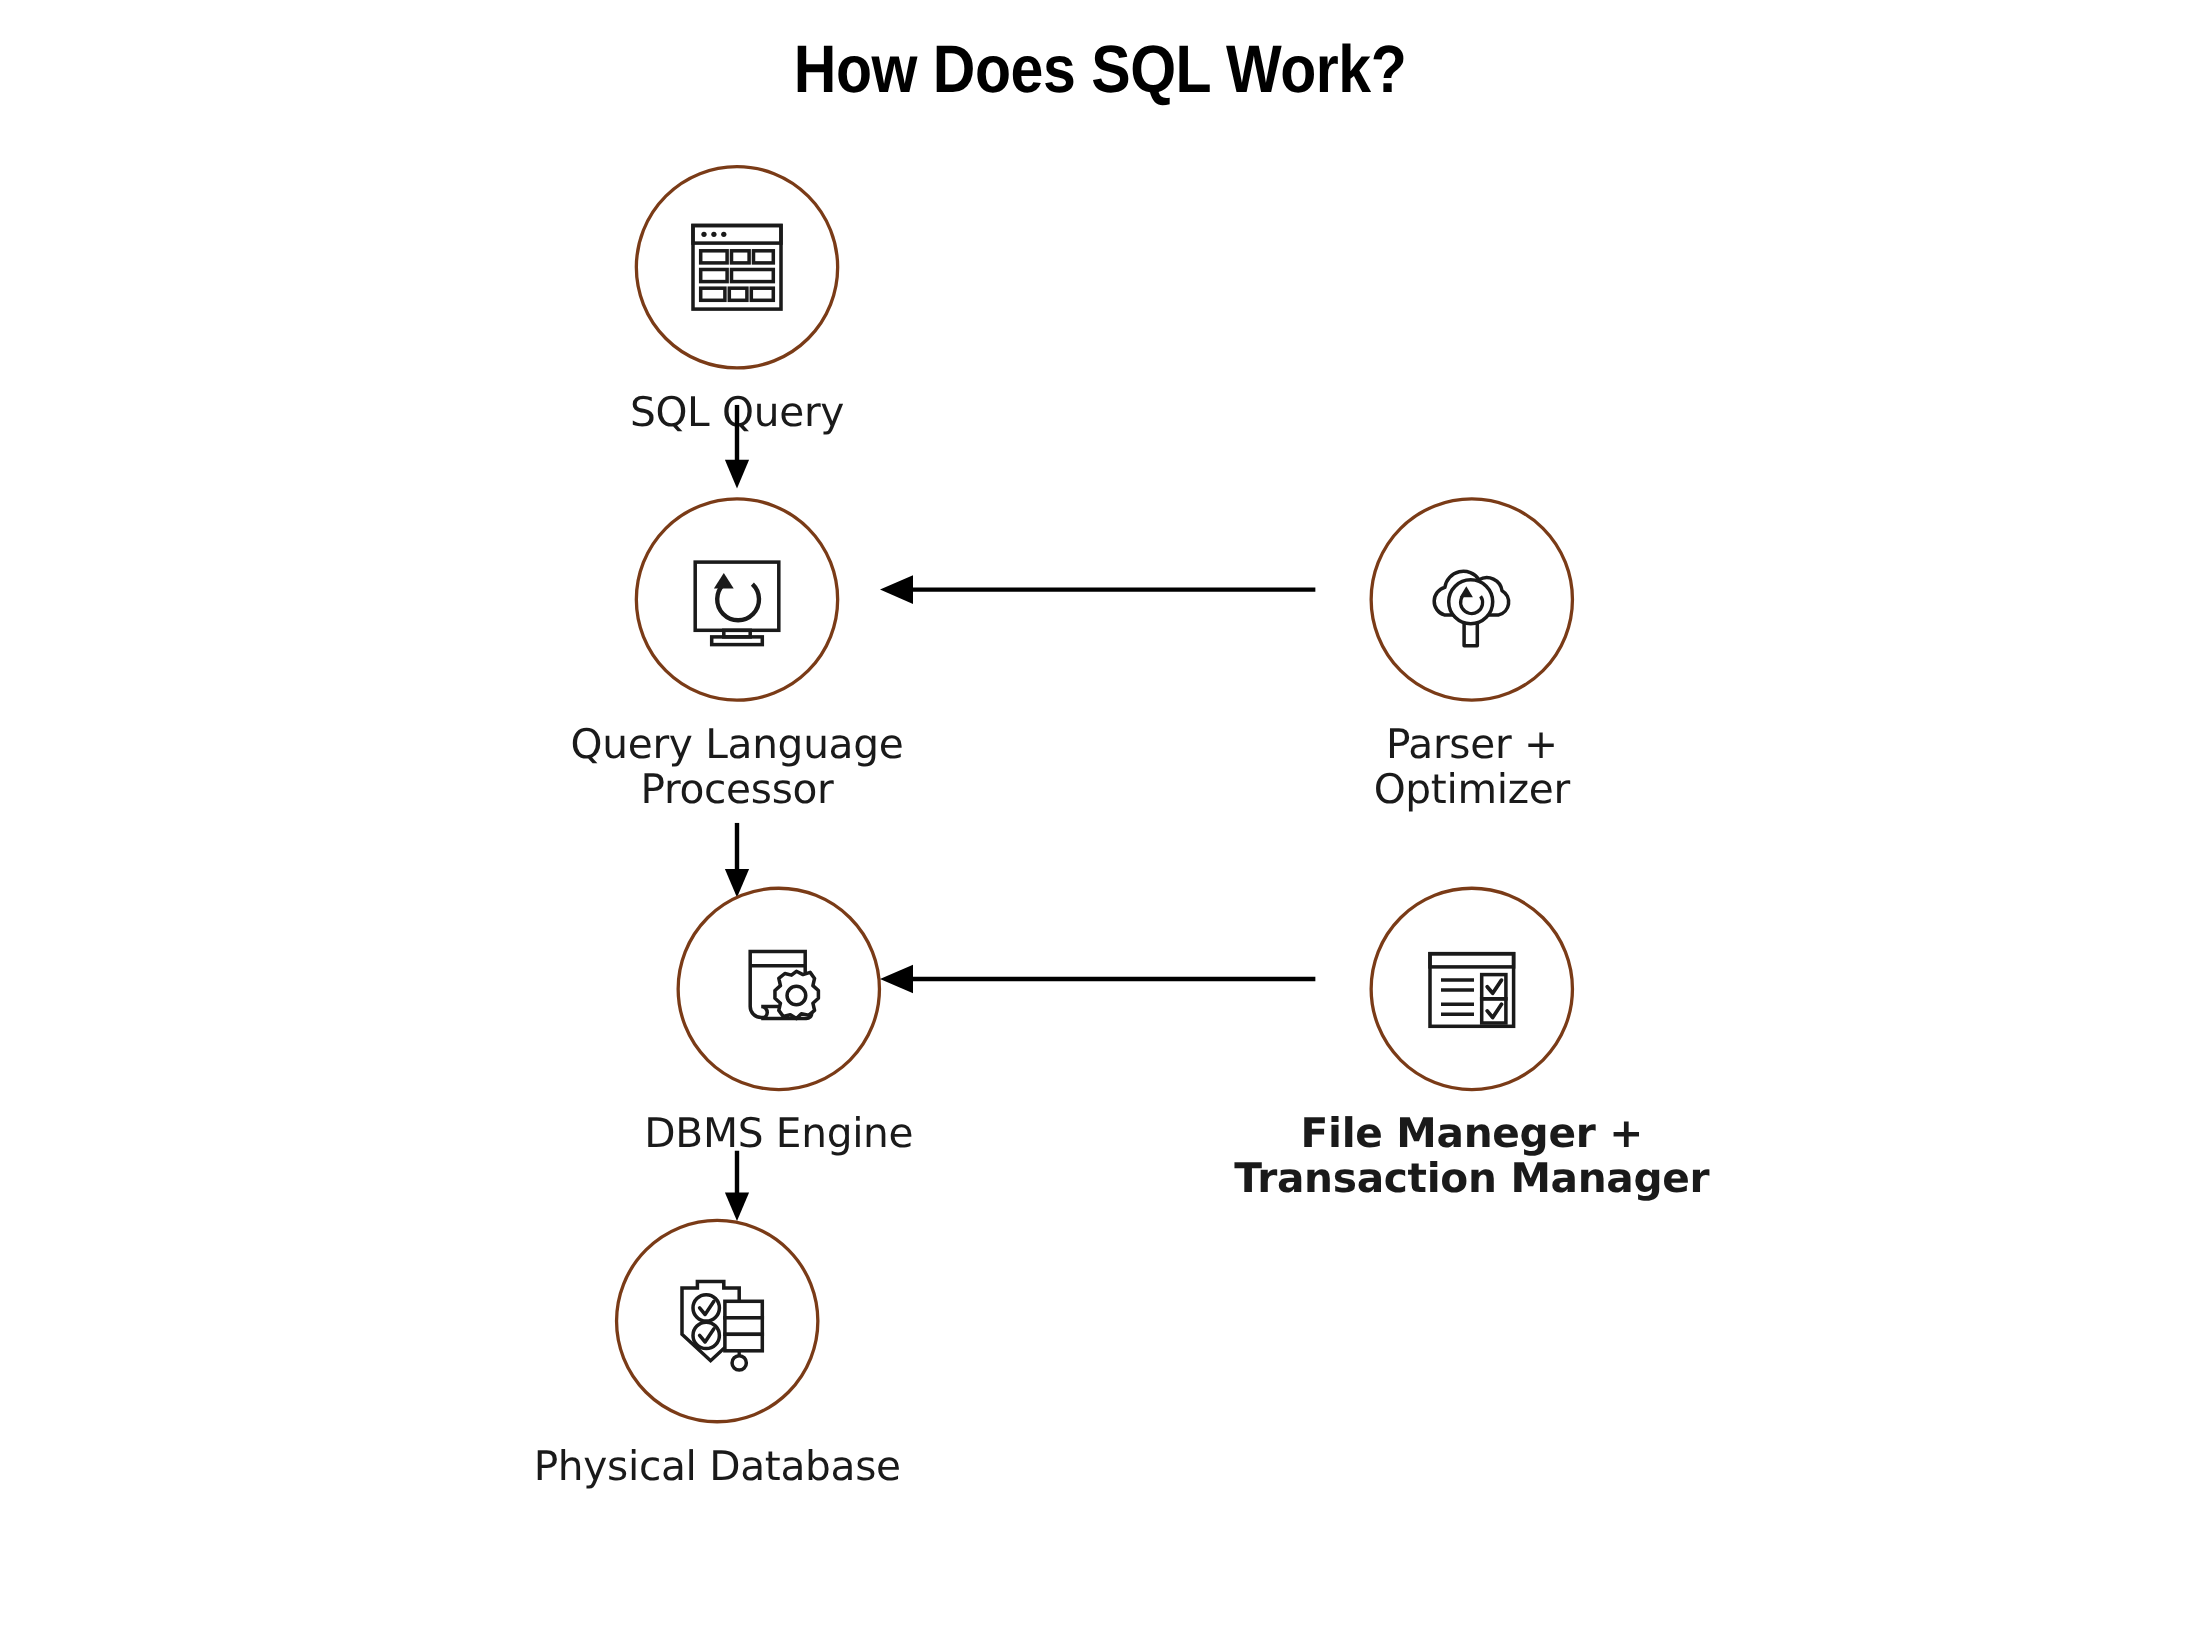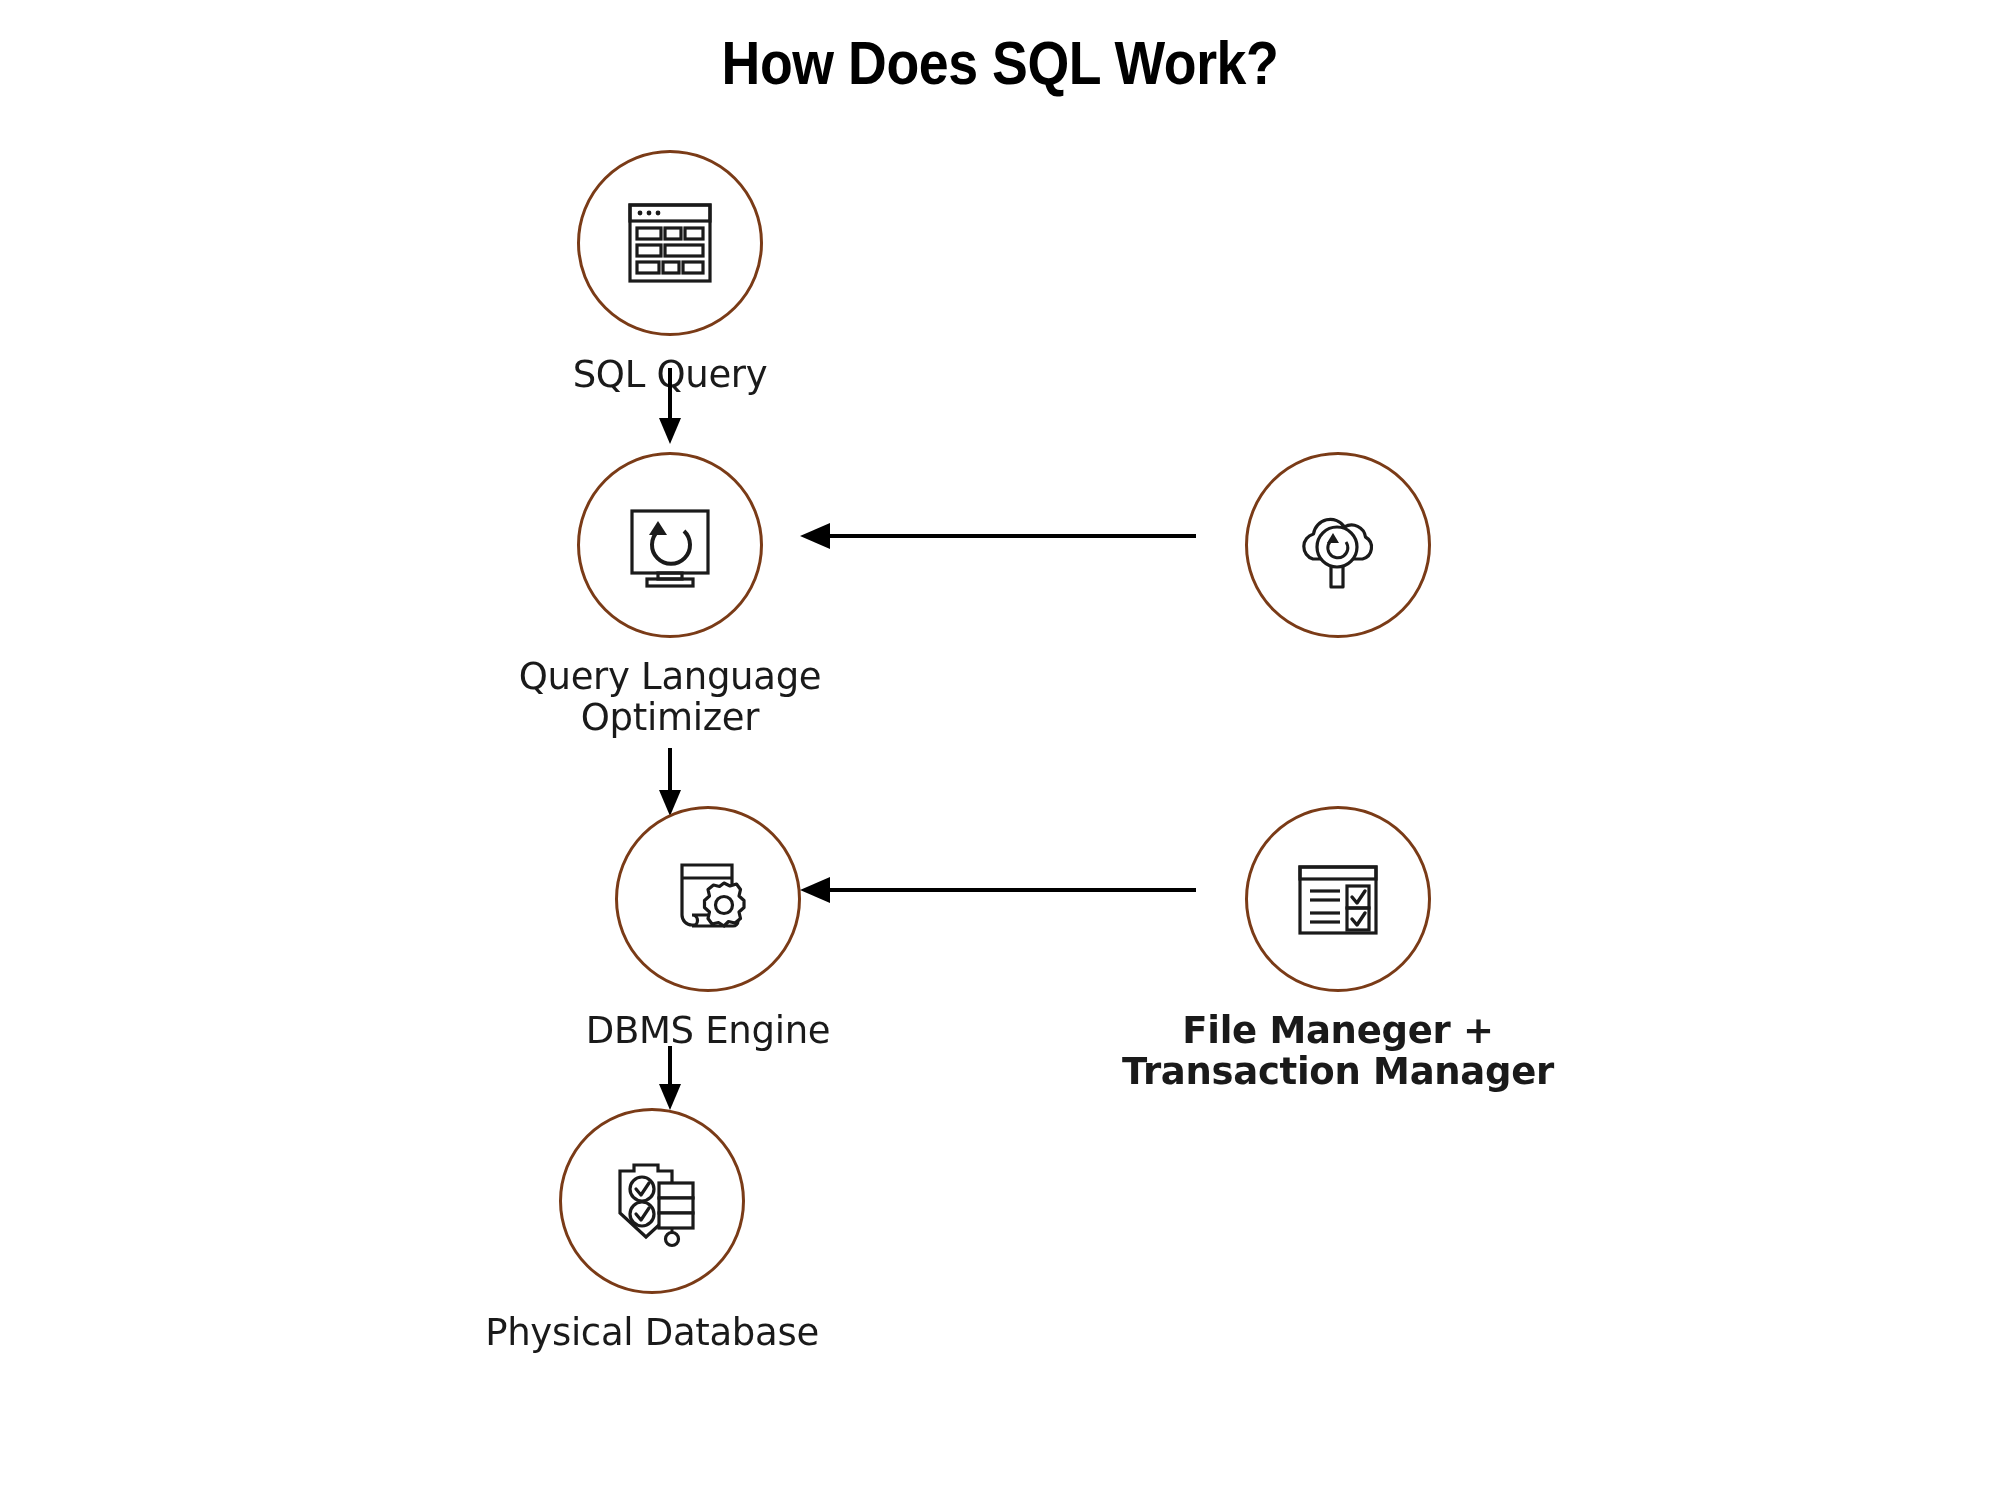--- a/index.html
+++ b/index.html
@@ -140,21 +140,21 @@
           <rect x="38" y="78" width="24" height="6"></rect>
 
           <rect x="27" y="84" width="46" height="7"></rect>
 
           <path d="M 64 36 A 19 19 0 1 1 38 36" stroke="#1a1a1a" stroke-width="4" fill="none" stroke-linecap="butt"></path>
           <polygon points="38,26 47,40 29,40" fill="#1a1a1a" stroke="none"></polygon>
         </svg>
       </span>
     </div>
     <div class="node-label">Query Language
-Optimizer</div>
+Processor</div>
   </div>
 
   <div class="node" style="left:1338px; top:452px;">
     <div class="node-circle">
       <span>
         <svg width="100" height="100" viewBox="0 0 100 100" fill="none" stroke="#1a1a1a" stroke-width="3.2" stroke-linejoin="round">
 
           <path d="M 25 64
                    a 13 13 0 0 1 0.5 -25
                    a 17 17 0 0 1 31 -7
@@ -164,20 +164,21 @@
 
           <rect x="43" y="62" width="12" height="30" fill="#ffffff"></rect>
 
           <circle cx="49" cy="52" r="20" fill="#ffffff"></circle>
 
           <path d="M 58 47 A 10 10 0 1 1 45 44" stroke="#1a1a1a" stroke-width="3" fill="none"></path>
           <polygon points="45,38 51,48 39,48" fill="#1a1a1a" stroke="none"></polygon>
         </svg>
       </span>
     </div>
+    <div class="node-label">Parser + Optimizer</div>
   </div>
 
   <div class="arrow" style="left:800px; top:518px;">
     <svg width="396" height="36" viewBox="0 0 396 36">
       <line x1="396" y1="18" x2="26" y2="18" stroke="#000000" stroke-width="4"></line>
       <polygon points="0,18 30,5 30,31" fill="#000000"></polygon>
     </svg>
   </div>
 
   <div class="arrow" style="left:655px; top:748px;">

